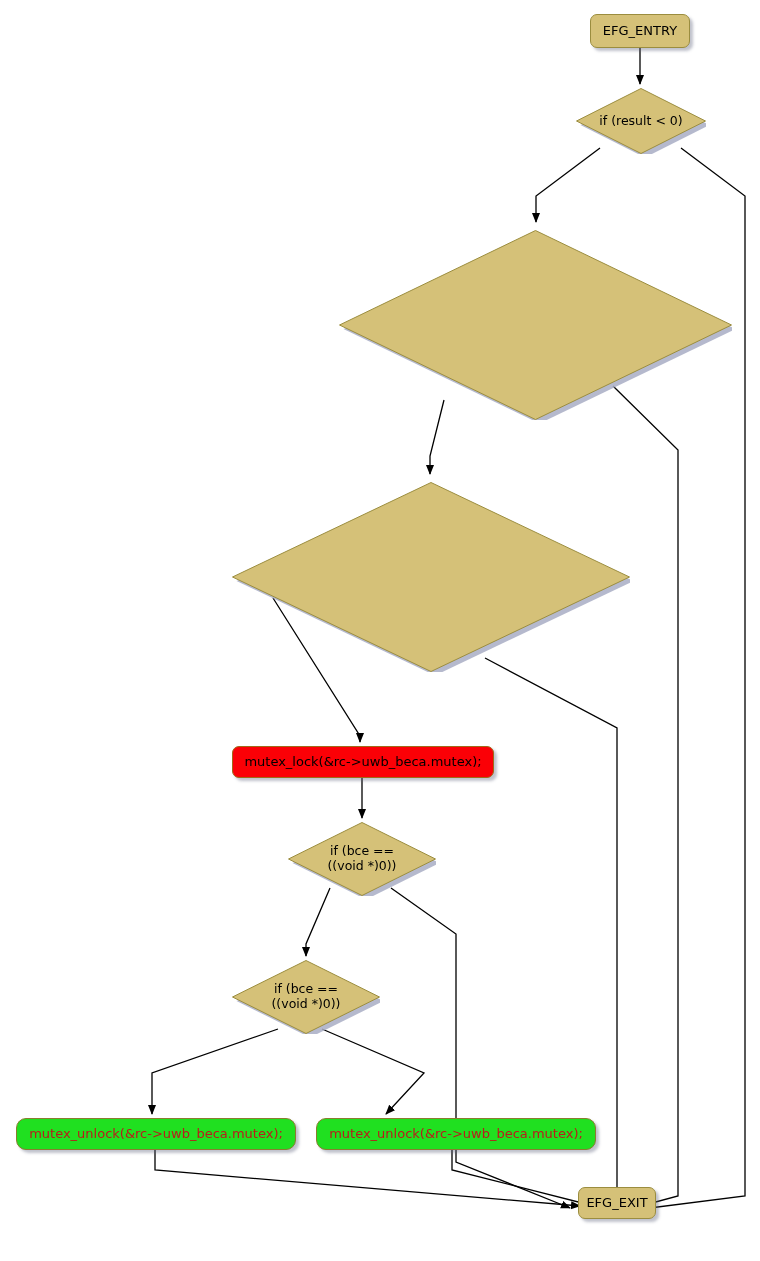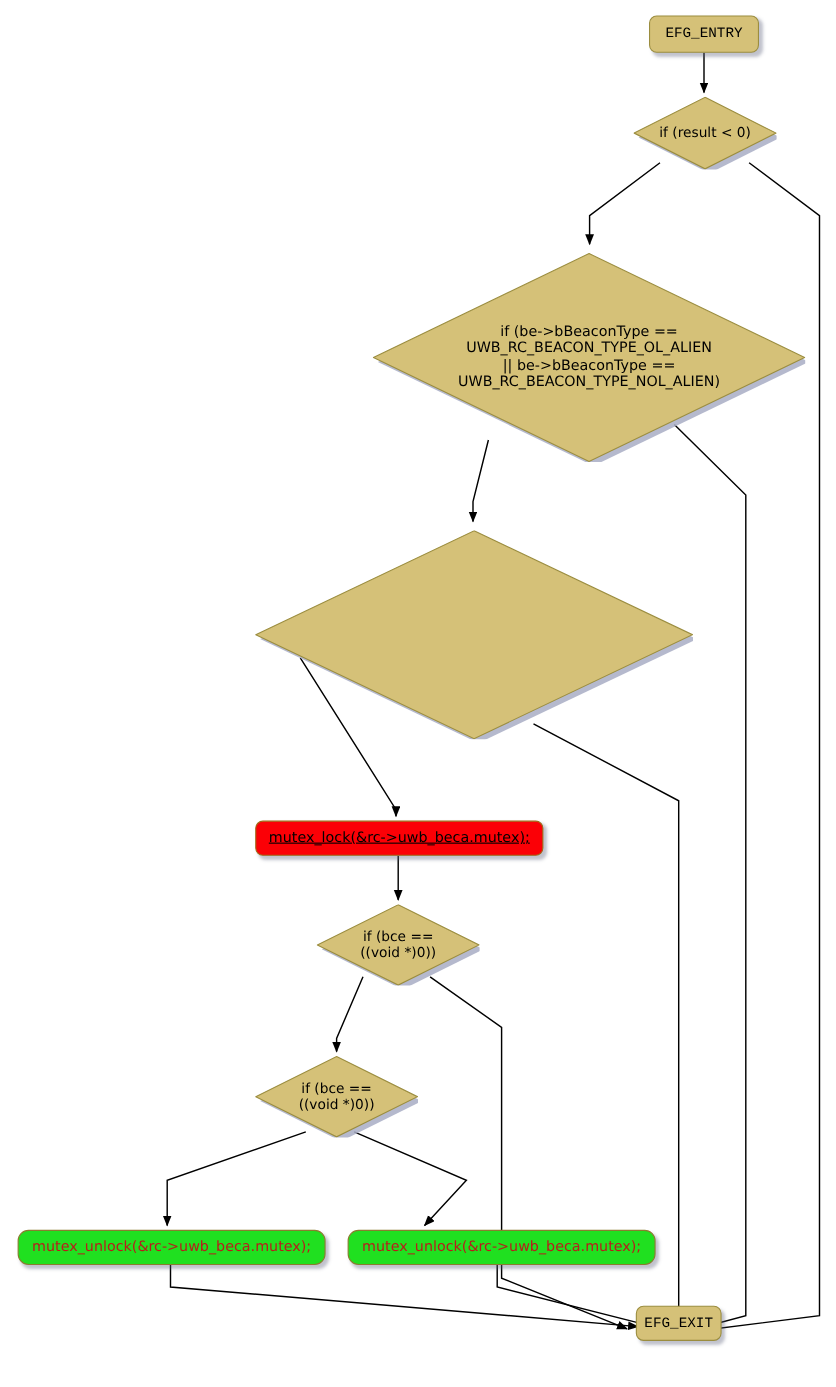--- a/index.html
+++ b/index.html
@@ -37,21 +37,20 @@
     border: 1px solid #9a8c3f;
     box-shadow: 3px 3px 3px rgba(90,95,120,0.38);
     text-align: center;
     line-height: 1.1;
     white-space: nowrap;
   }
   .boxnode.terminal {
     background: #d5c178;
     border-color: #9b8d3f;
     color: #000000;
-    font-family: Liberation Mono, monospace;
   }
   .boxnode.locked {
     background: #fb0006;
     border-color: #a06a18;
     color: #000000;
   }
   .boxnode.unlocked {
     background: #20e020;
     border-color: #8b7c2f;
     color: #b91c1c;
@@ -116,32 +115,28 @@
           <polygon points="69,4 133.5,37 69,69.5 4.5,37" fill="#a8adc4" opacity="0.85"></polygon>
           <polygon points="65,0.5 129.5,33 65,65.5 0.5,33" fill="#d5c178" stroke="#9b8d3f" stroke-width="1"></polygon>
         </svg>
         <div class="label t12">if (result &lt; 0)</div>
       </div>
       <div class="diamond node" style="left: 339px; top: 230px; width: 393px; height: 190px;">
         <svg class="shape" viewBox="0 0 393 190" preserveAspectRatio="none">
           <polygon points="200.5,4 396.5,99 200.5,193.5 4.5,99" fill="#a8adc4" opacity="0.85"></polygon>
           <polygon points="196.5,0.5 392.5,95 196.5,189.5 0.5,95" fill="#d5c178" stroke="#9b8d3f" stroke-width="1"></polygon>
         </svg>
-        <div class="label t13">if (be-&gt;bBeaconType ==
-UWB_RC_BEACON_TYPE_OL_ALIEN
-|| be-&gt;bBeaconType ==
-UWB_RC_BEACON_TYPE_NOL_ALIEN)</div>
       </div>
       <div class="diamond node" style="left: 232px; top: 482px; width: 398px; height: 190px;">
         <svg class="shape" viewBox="0 0 398 190" preserveAspectRatio="none">
           <polygon points="203,4 401.5,99 203,193.5 4.5,99" fill="#a8adc4" opacity="0.85"></polygon>
           <polygon points="199,0.5 397.5,95 199,189.5 0.5,95" fill="#d5c178" stroke="#9b8d3f" stroke-width="1"></polygon>
         </svg>
       </div>
-      <div class="node boxnode locked t13" style="left: 232px; top: 746px; width: 262px; height: 32px; text-decoration: underline;">mutex_lock(&amp;rc-&gt;uwb_beca.mutex);</div>
+      <div class="node boxnode locked t13" style="left: 232px; top: 746px; width: 262px; height: 32px;">mutex_lock(&amp;rc-&gt;uwb_beca.mutex);</div>
       <div class="diamond node" style="left: 288px; top: 822px; width: 148px; height: 74px;">
         <svg class="shape" viewBox="0 0 148 74" preserveAspectRatio="none">
           <polygon points="78,4 151.5,41 78,77.5 4.5,41" fill="#a8adc4" opacity="0.85"></polygon>
           <polygon points="74,0.5 147.5,37 74,73.5 0.5,37" fill="#d5c178" stroke="#9b8d3f" stroke-width="1"></polygon>
         </svg>
         <div class="label t12">if (bce ==
 ((void *)0))</div>
       </div>
       <div class="diamond node" style="left: 232px; top: 960px; width: 148px; height: 74px;">
         <svg class="shape" viewBox="0 0 148 74" preserveAspectRatio="none">

